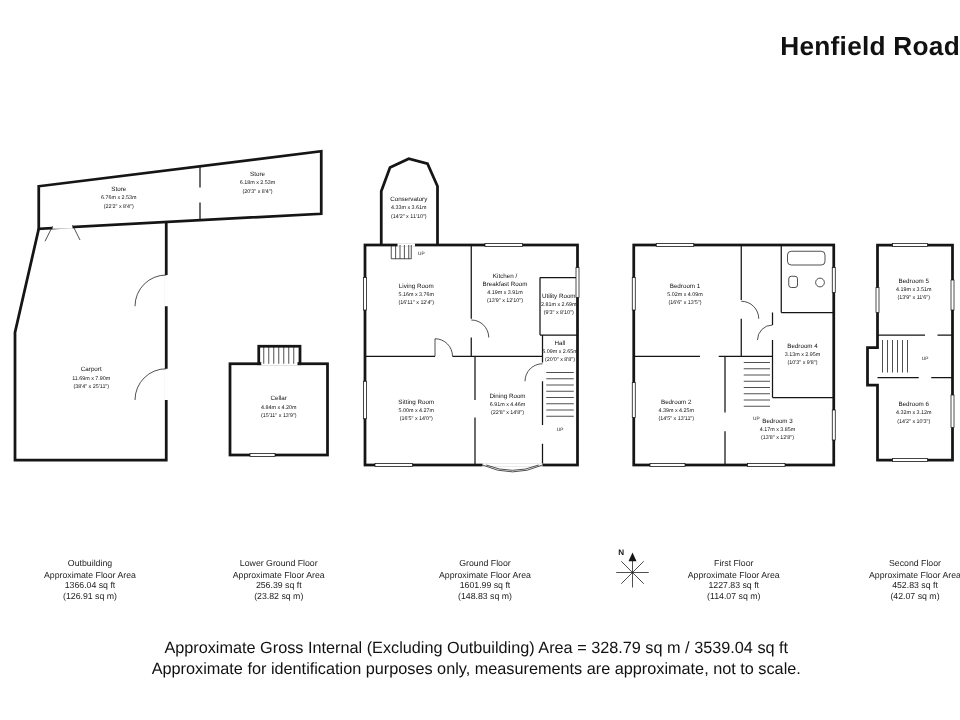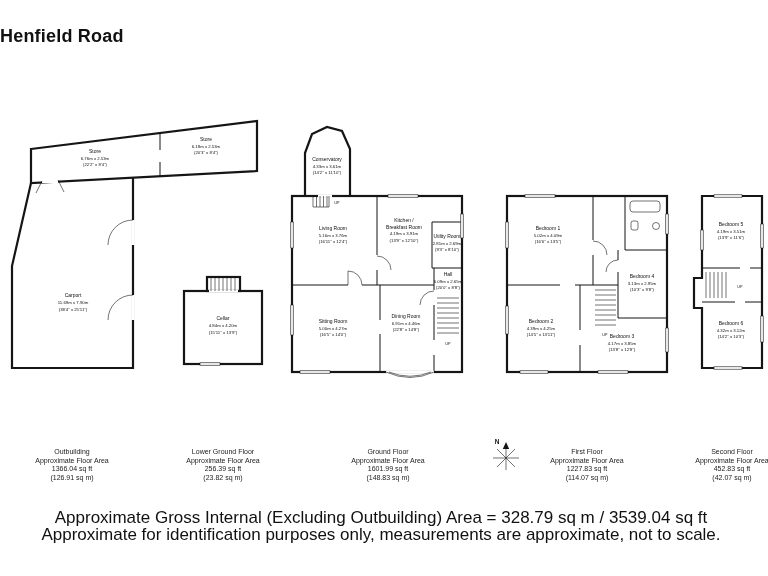--- a/index.html
+++ b/index.html
@@ -1,22 +1,22 @@
 <!DOCTYPE html>
 <html><head>
 <meta charset="utf-8">
 <style>
   html,body{margin:0;padding:0;background:#fff;}
   .page{position:relative;width:768px;height:576px;background:#ffffff;overflow:hidden;
         font-family:"Liberation Sans",sans-serif;color:#111;}
-  .title{position:absolute;top:26px;left:0;width:768px;text-align:left;
-         font-size:18px;font-weight:bold;letter-spacing:.2px;}
+  .title{position:absolute;top:26px;left:0;width:768px;text-align:right;
+         font-size:21px;font-weight:bold;letter-spacing:.2px;}
   .caption{position:absolute;text-align:center;font-size:7px;line-height:8.6px;color:#222;}
   .footer{position:absolute;top:509px;left:0;width:762px;text-align:center;
-          font-size:17px;line-height:17px;color:#111;}
+          font-size:13px;line-height:17px;color:#111;}
   svg.plan{position:absolute;left:0;top:0;}
   .wall{fill:none;stroke:#151515;stroke-width:2.2;stroke-linejoin:miter;}
   .iw{fill:none;stroke:#151515;stroke-width:1;}
   .thin{fill:none;stroke:#151515;stroke-width:0.6;}
   .arc{fill:none;stroke:#151515;stroke-width:0.6;}
   .win{fill:#ffffff;stroke:#151515;stroke-width:0.6;}
   .gap{fill:#ffffff;stroke:none;}
   text{fill:#111;text-anchor:middle;font-family:"Liberation Sans",sans-serif;}
   .rname{font-size:5px;}
   .rdim{font-size:4.3px;}

